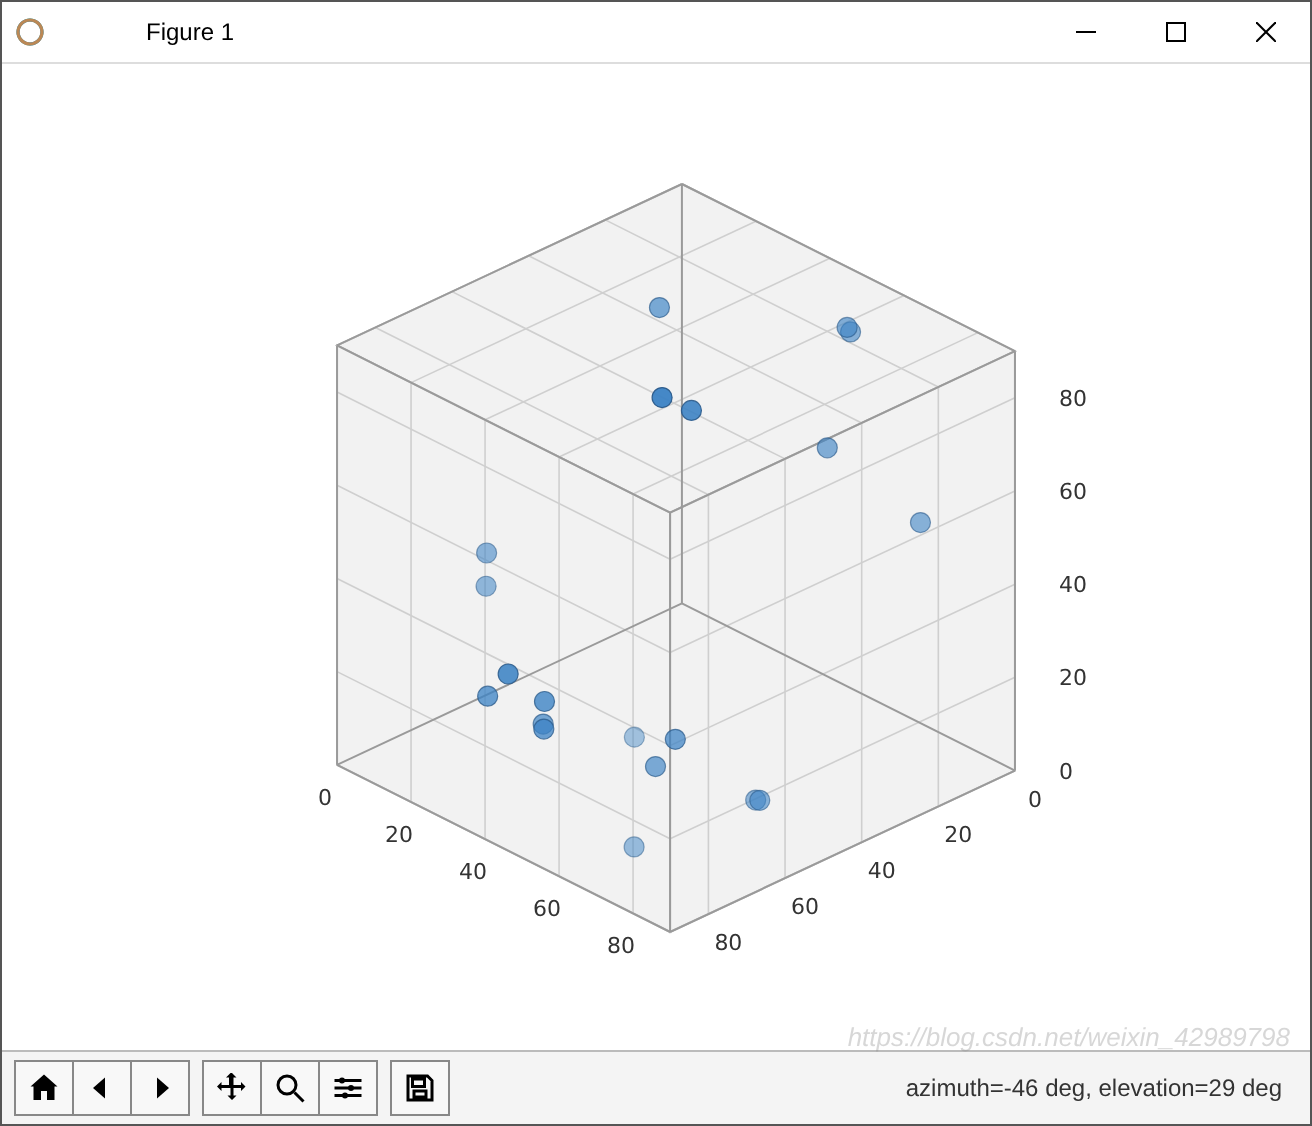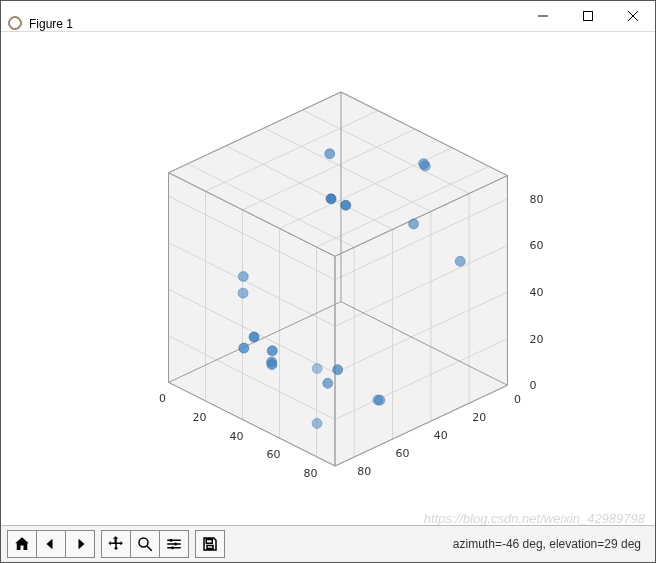--- a/index.html
+++ b/index.html
@@ -17,22 +17,23 @@
     box-sizing: border-box;
     display: flex;
     flex-direction: column;
     position: relative;
   }
   .titlebar {
     height: 30px;
     background: #fff;
     border-bottom: 1px solid #ddd;
     display: flex;
-    align-items: flex-end;
+    align-items: center;
     padding: 0 0 0 6px;
+    gap: 44px;
   }
   .titlebar .app-icon {
     width: 16px; height: 16px;
     margin-right: 6px;
     display: flex;
     align-items: center;
     justify-content: center;
   }
   .titlebar .title {
     flex: 1;

